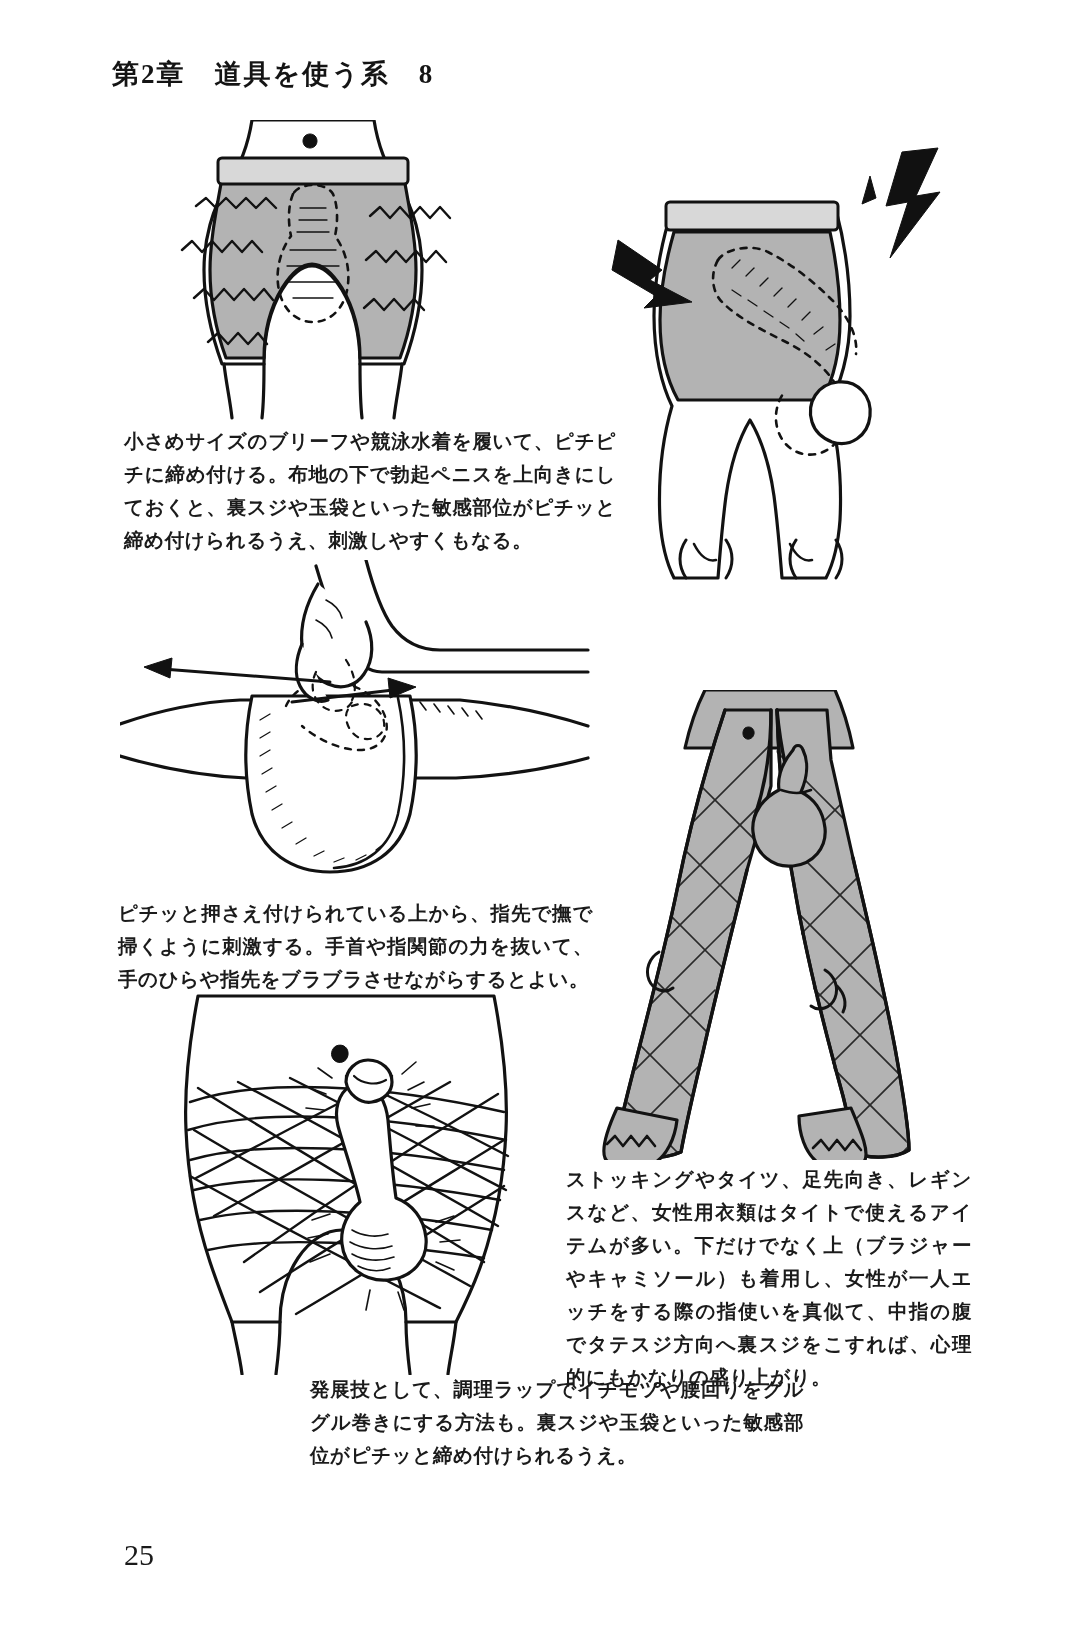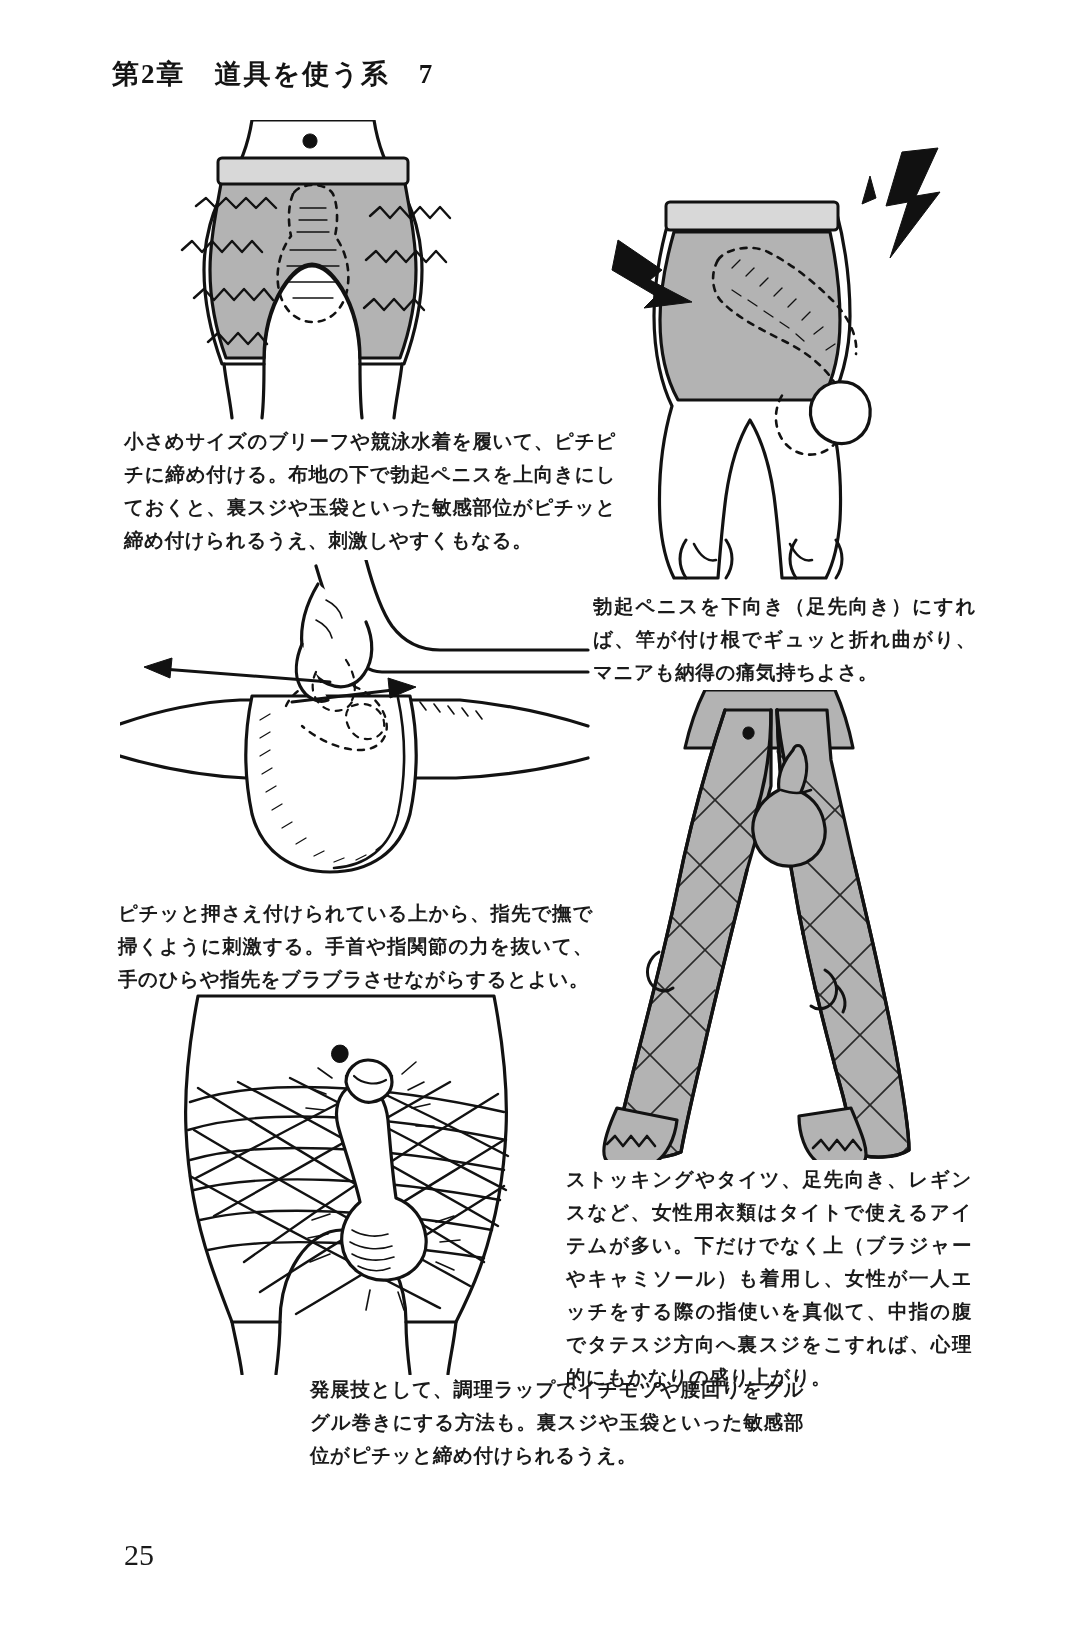--- a/index.html
+++ b/index.html
@@ -79,21 +79,21 @@
     font-size: 30px;
     font-weight: 400;
     color: #1a1a1a;
   }
 </style>
 </head>
 <body>
 
 <div id="page">
 
-  <div class="chapter-header">第2章　道具を使う系　7</div>
+  <div class="chapter-header">第2章　道具を使う系　8</div>
 
   <div class="figure" id="fig-briefs">
     <svg viewBox="0 0 340 300" width="340" height="300" aria-hidden="true">
 
       <path class="fill-white ink" stroke-width="3.4" d="M92 0 C88 26 80 46 68 64 C52 88 44 120 44 150
                C44 190 54 222 62 244 L104 244
                C104 214 110 190 122 170
                C132 154 142 146 152 146
                C162 146 172 154 182 170
                C194 190 200 214 200 244
@@ -437,23 +437,20 @@
       <path class="ink" stroke-width="3.2" fill="none" d="M140 332 C140 352 138 368 136 384"></path>
       <path class="ink" stroke-width="3.2" fill="none" d="M266 332 C266 352 268 368 270 384"></path>
       <path class="ink" stroke-width="3.2" fill="none" d="M316 332 C314 352 310 368 308 384"></path>
     </svg>
   </div>
 
   <div class="caption" id="caption-briefs">
     <p>小さめサイズのブリーフや競泳水着を履いて、ピチピチに締め付ける。布地の下で勃起ペニスを上向きにしておくと、裏スジや玉袋といった敏感部位がピチッと締め付けられるうえ、刺激しやすくもなる。</p>
   </div>
 
-  <div class="caption" id="caption-downward">
-    <p>勃起ペニスを下向き（足先向き）にすれば、竿が付け根でギュッと折れ曲がり、マニアも納得の痛気持ちよさ。</p>
-  </div>
 
   <div class="caption" id="caption-stroke">
     <p>ピチッと押さえ付けられている上から、指先で撫で掃くように刺激する。手首や指関節の力を抜いて、手のひらや指先をブラブラさせながらするとよい。</p>
   </div>
 
   <div class="caption" id="caption-stockings">
     <p>ストッキングやタイツ、足先向き、レギンスなど、女性用衣類はタイトで使えるアイテムが多い。下だけでなく上（ブラジャーやキャミソール）も着用し、女性が一人エッチをする際の指使いを真似て、中指の腹でタテスジ方向へ裏スジをこすれば、心理的にもかなりの盛り上がり。</p>
   </div>
 
   <div class="caption" id="caption-wrap">

